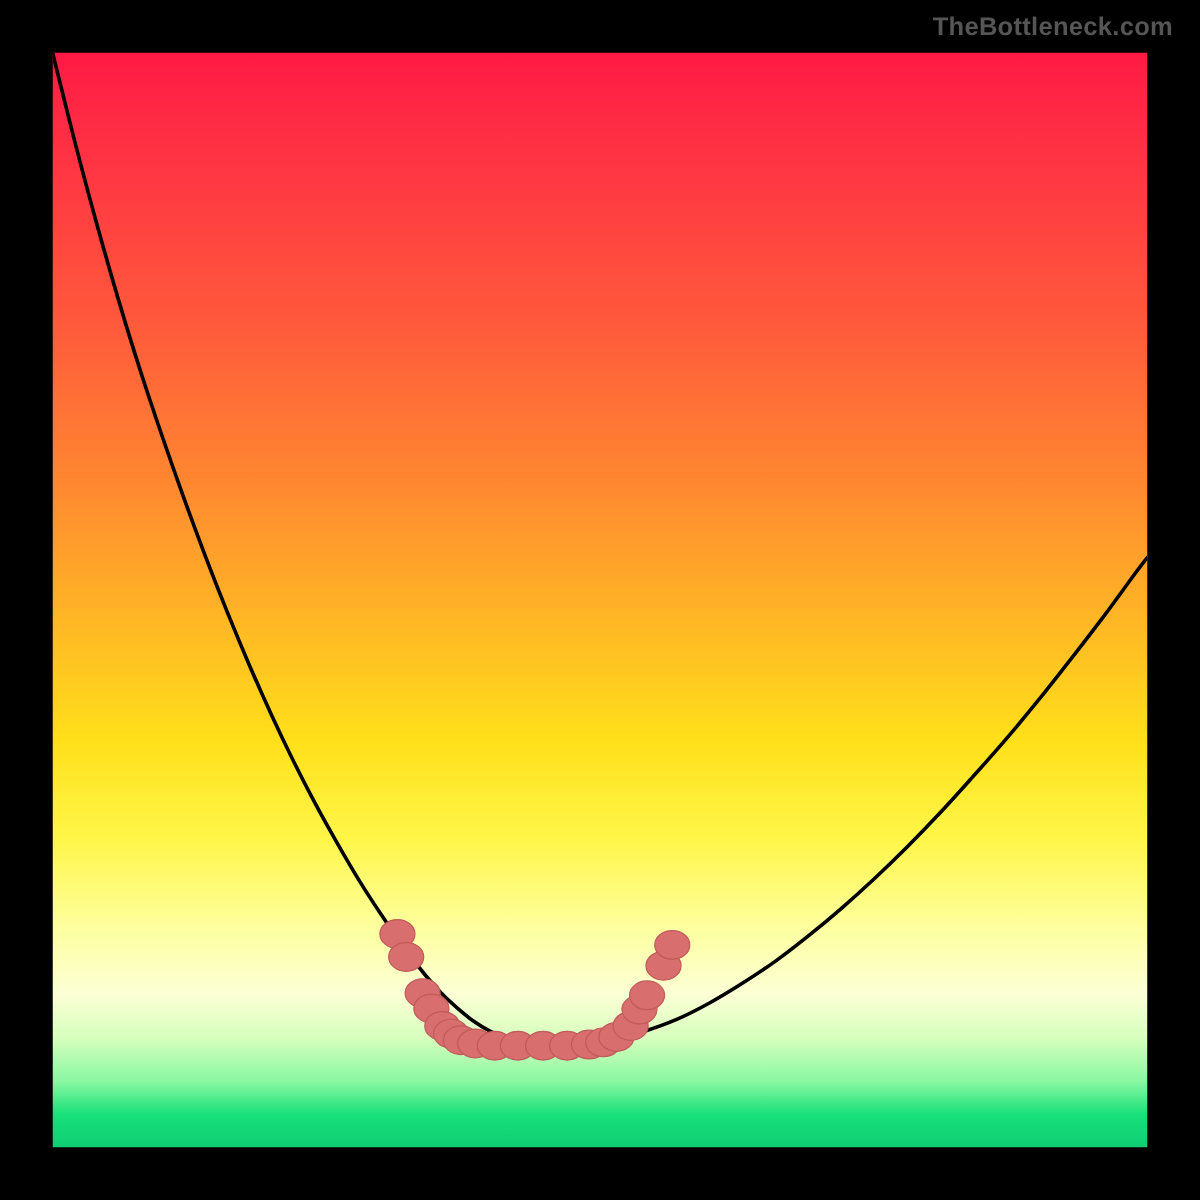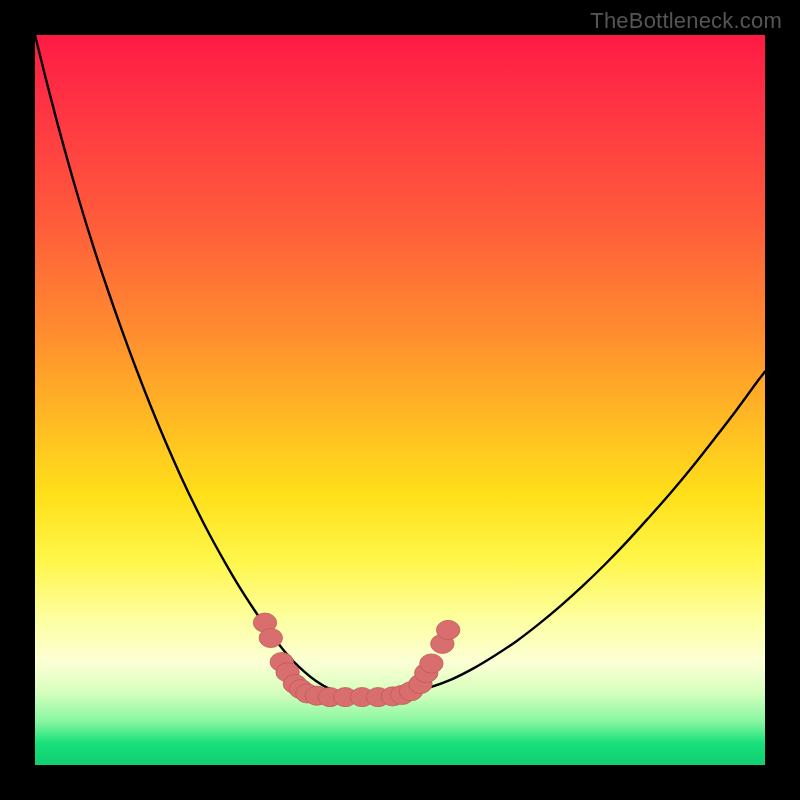--- a/index.html
+++ b/index.html
@@ -43,22 +43,22 @@
       #88f7a1 94%,
       #18e07a 97%,
       #0fce73 100%
     );
   }
   .watermark {
     position: absolute;
     top: 8px;
     right: 18px;
     color: #555;
-    font-size: 22px;
-    font-weight: 400;
+    font-size: 17px;
+    font-weight: 700;
     letter-spacing: 0.2px;
     user-select: none;
   }
   svg {
     position: absolute;
     inset: 0;
   }
 </style>
 </head>
 <body>

